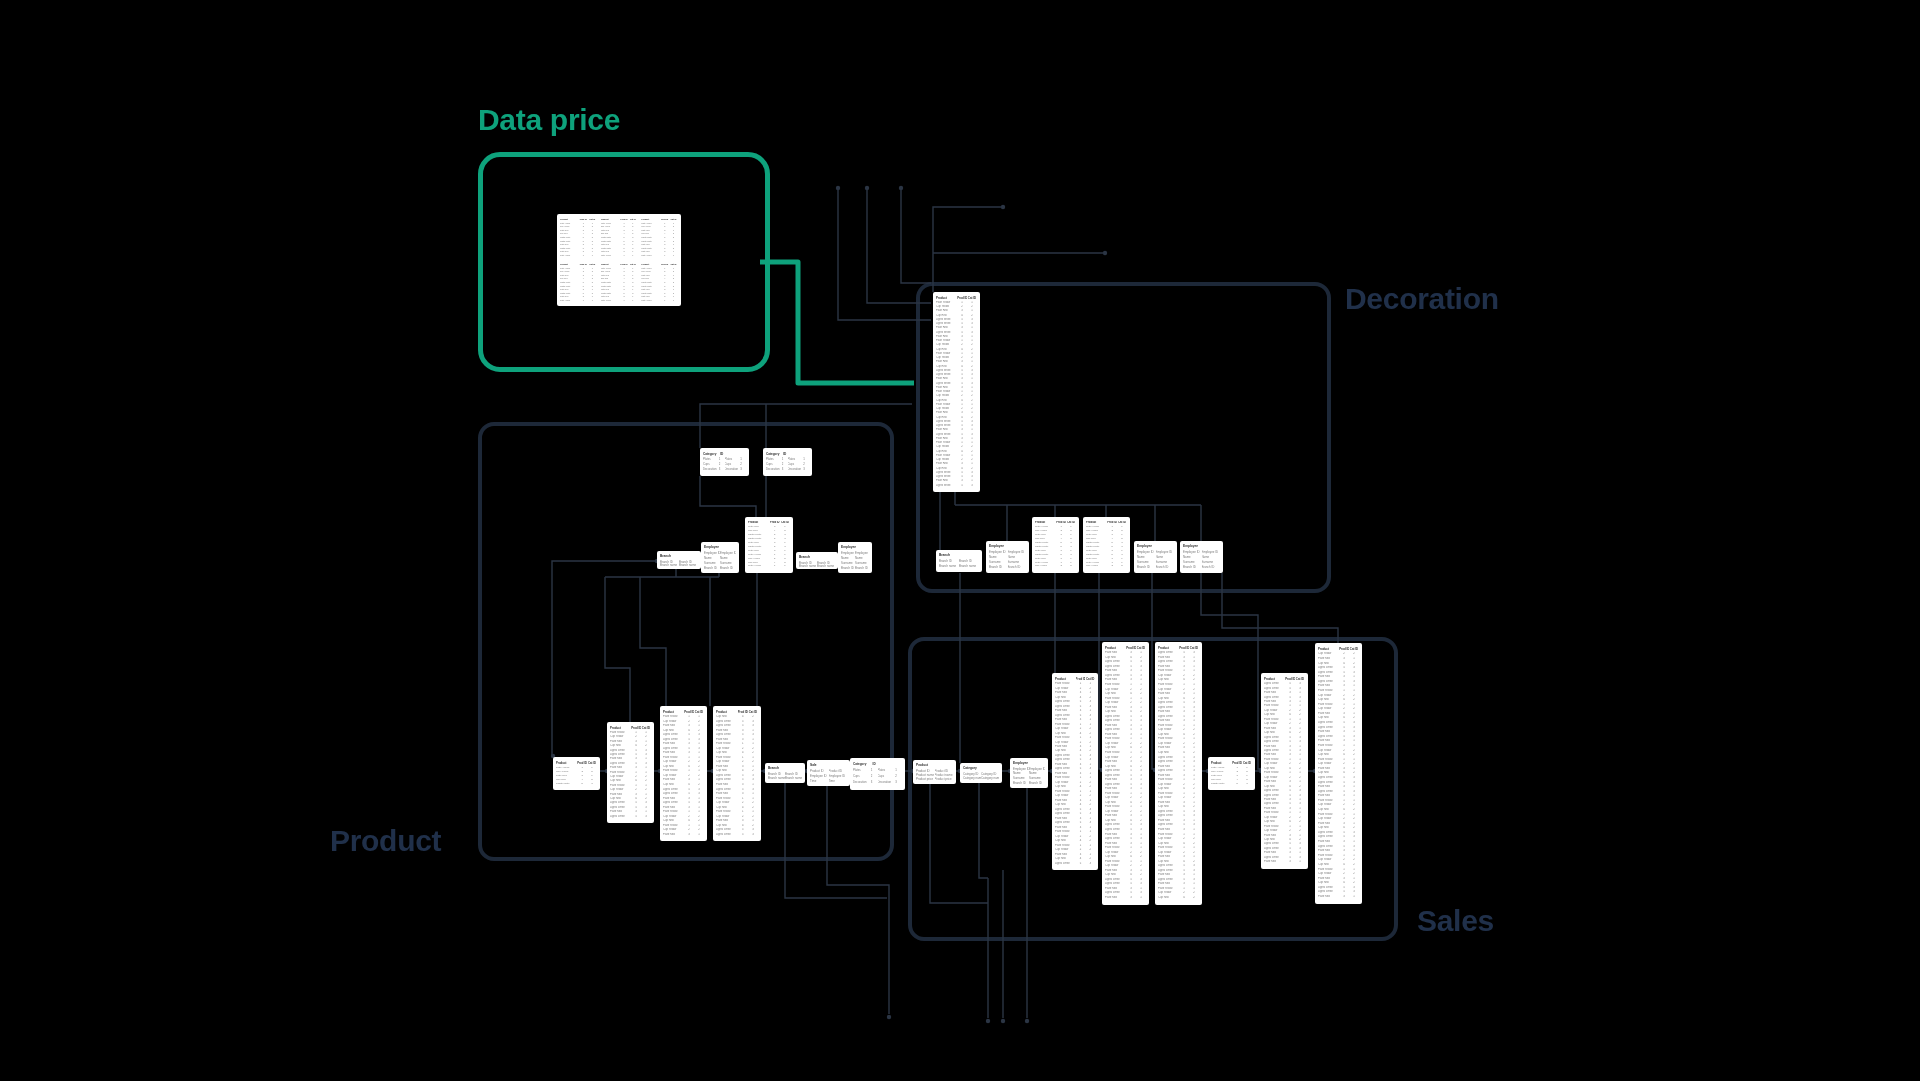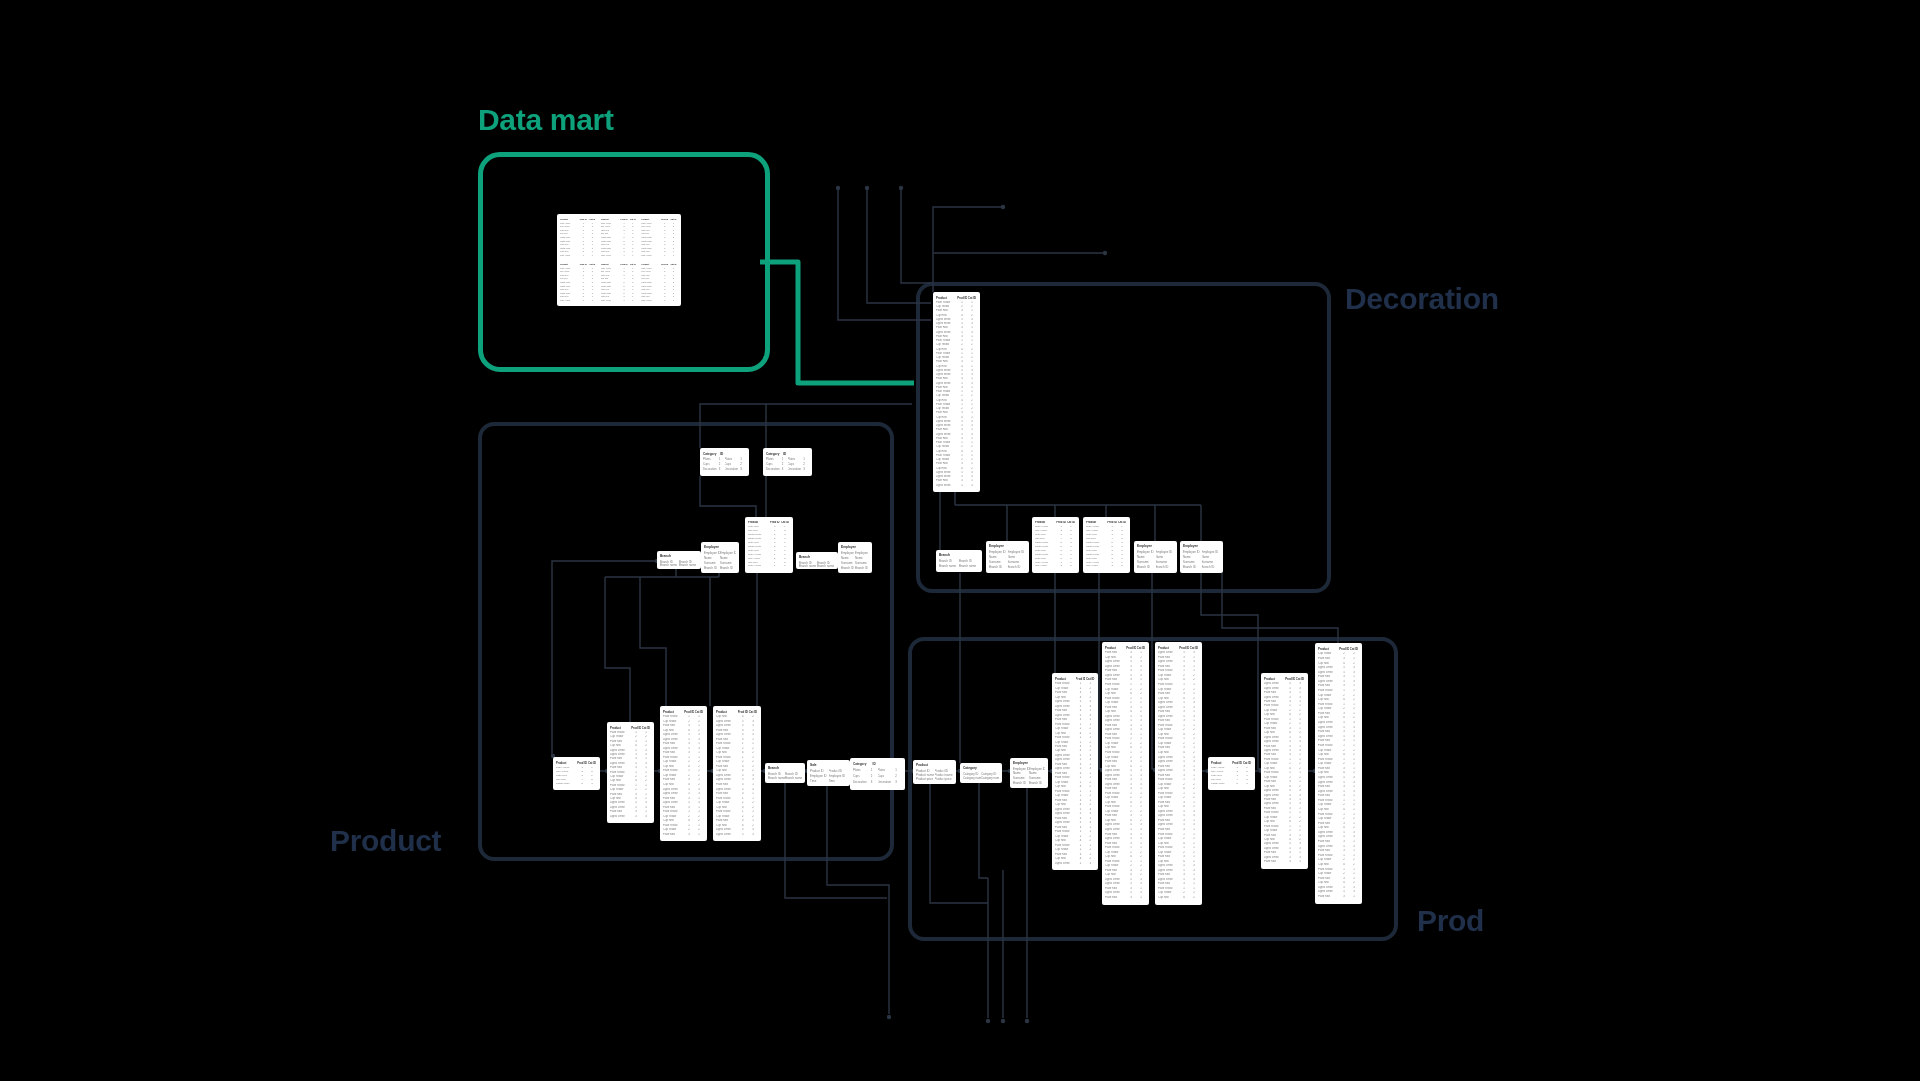--- a/index.html
+++ b/index.html
@@ -108,24 +108,24 @@
       <circle cx="960" cy="771" r="2.2" fill="#2B3544"></circle>
       <circle cx="1010" cy="771" r="2.2" fill="#2B3544"></circle>
       <circle cx="1052" cy="771" r="2.2" fill="#2B3544"></circle>
       <circle cx="1208" cy="771" r="2.2" fill="#2B3544"></circle>
       <circle cx="1261" cy="771" r="2.2" fill="#2B3544"></circle>
       <circle cx="1315" cy="771" r="2.2" fill="#2B3544"></circle>
       <circle cx="657" cy="561" r="2.2" fill="#2B3544"></circle>
       <circle cx="553" cy="756" r="2.2" fill="#2B3544"></circle>
     </svg>
 
-  <div class="big-label lbl-green" style="left:478px;top:103px;">Data mart</div>
+  <div class="big-label lbl-green" style="left:478px;top:103px;">Data price</div>
   <div class="big-label lbl-dark" style="left:1345px;top:282px;">Decoration</div>
   <div class="big-label lbl-dark" style="left:330px;top:824px;">Product</div>
-  <div class="big-label lbl-dark" style="left:1417px;top:904px;">Prod</div>
+  <div class="big-label lbl-dark" style="left:1417px;top:904px;">Sales</div>
 
   <div id="cards-layer">
       <div class="tbl-card" style="left: 557px; top: 214px; width: 124px; height: 92px;">
         <div class="dm-grid">
           <div class="mini">
             <div class="trow thead" style="font-size: 2.1px; height: 3.9px;">
               <span class="c-name">Product</span>
               <span class="c-id">Prod ID</span>
               <span class="c-id">Cat ID</span>
             </div>

